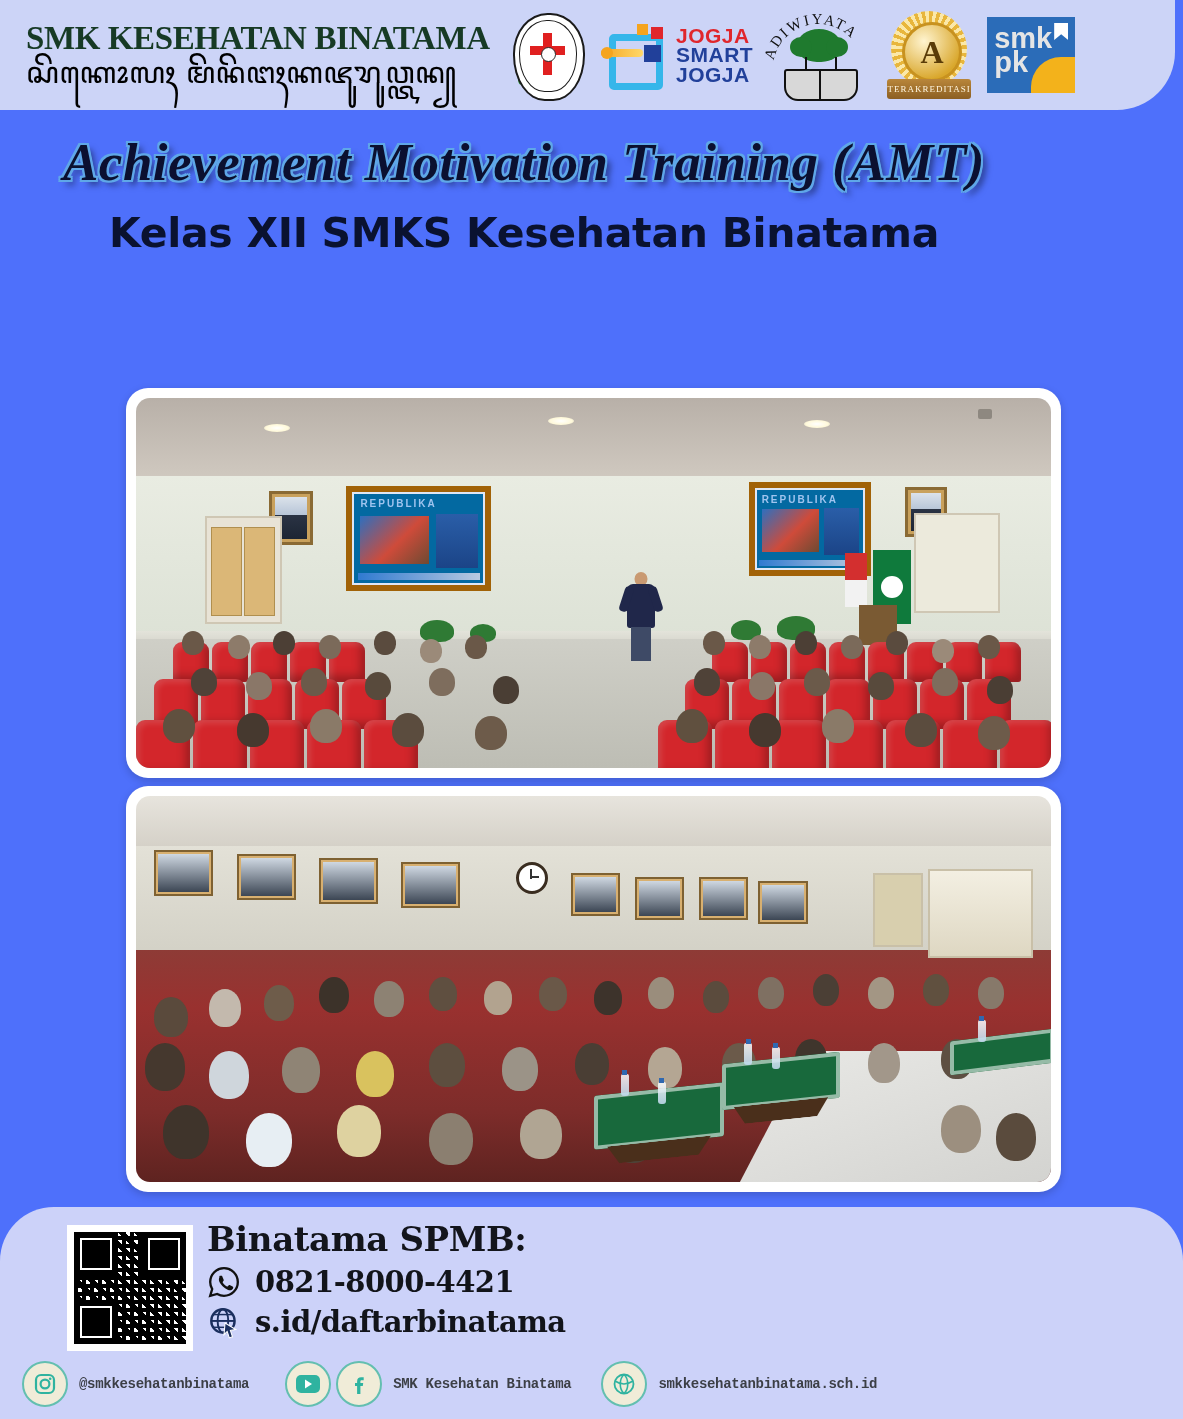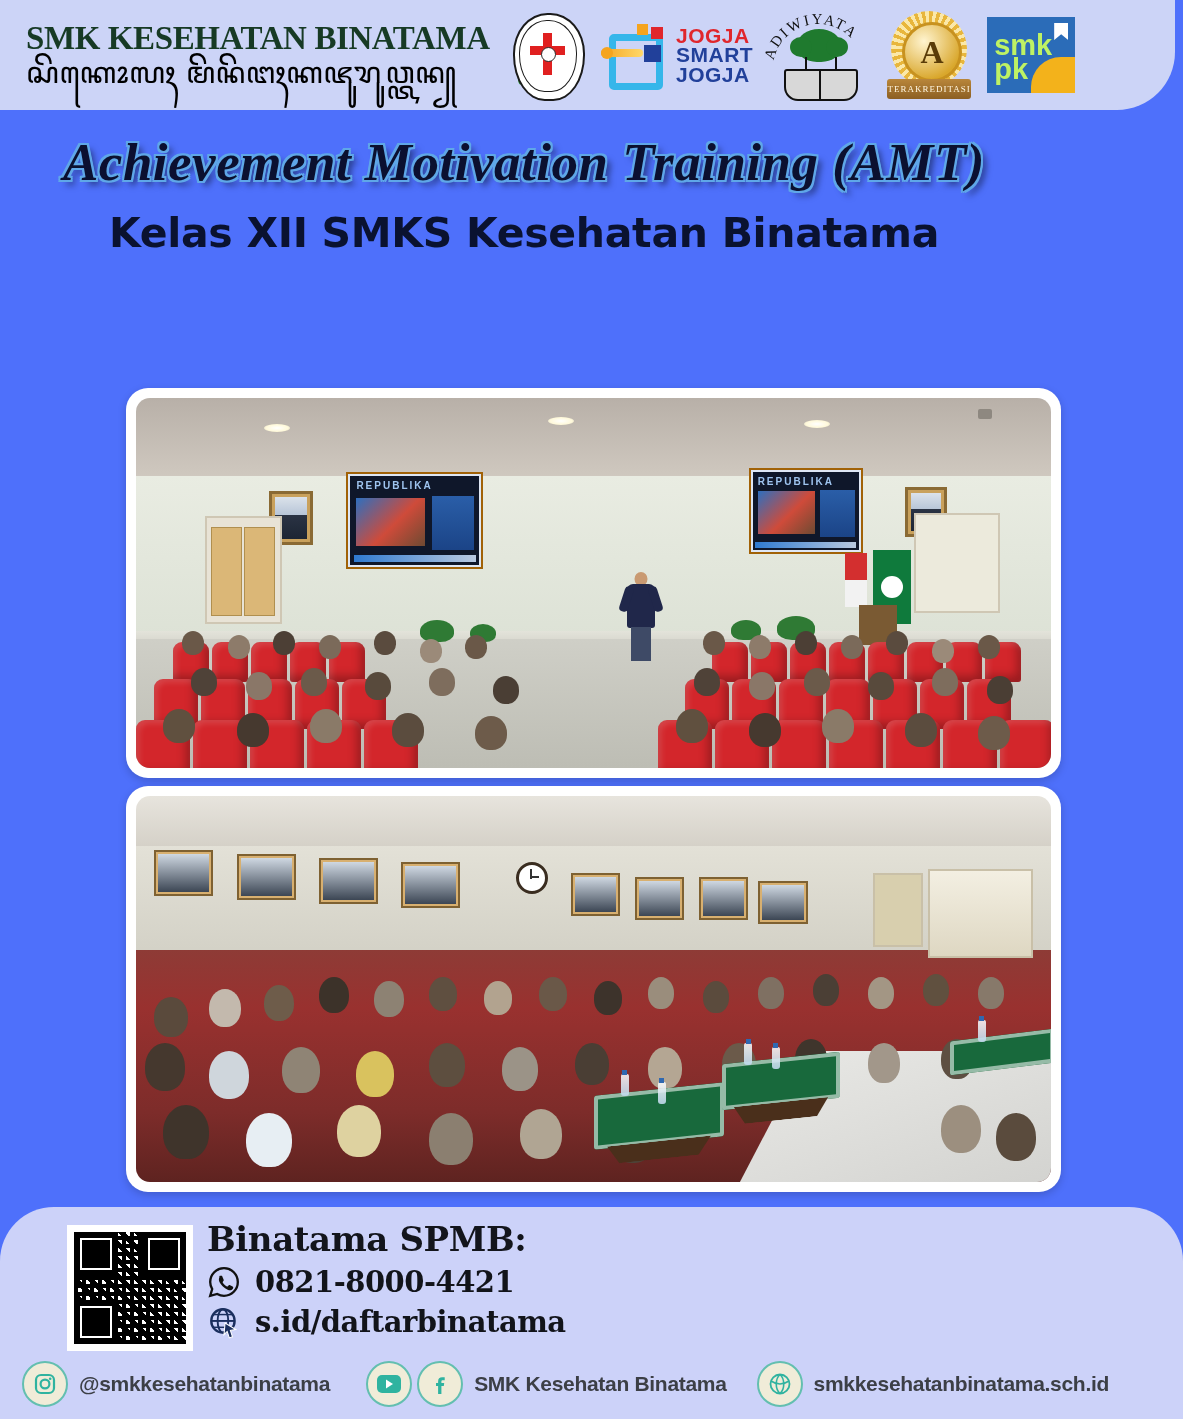--- a/index.html
+++ b/index.html
@@ -182,23 +182,22 @@
     font-family: "Liberation Serif", serif; font-size: 9px; color: #fff6e0; letter-spacing: 1px;
   }
 
   
   .logo-smkpk {
     position: relative; width: 88px; height: 76px; flex: 0 0 auto;
     background: #2b6cb8; overflow: hidden;
   }
   .logo-smkpk .txt {
     position: absolute; left: 7px; top: 9px;
-    color: #bef264; font-weight: bold; font-size: 29px; line-height: 0.84;
+    color: #e5e5e5; font-weight: bold; font-size: 29px; line-height: 0.84;
     z-index: 3;
-    margin-top: 7px;
   }
   .logo-smkpk .yell {
     position: absolute; right: -16px; bottom: -24px; width: 60px; height: 60px;
     background: #f3b21b; border-radius: 50% 0 0 0;
     z-index: 1;
   }
   .logo-smkpk .flag {
     position: absolute; right: 7px; top: 6px; width: 14px; height: 17px;
     background: #fff; clip-path: polygon(0 0, 100% 0, 100% 100%, 50% 66%, 0 100%);
     z-index: 3;
@@ -250,22 +249,23 @@
     background: linear-gradient(180deg,#b8b0a8,#cfc8bf); }
   .p1-wall { position:absolute; left:0; top:21%; width:100%; height:44%;
     background: linear-gradient(180deg,#e9ece2,#dde2d6); }
   .p1-floor { position:absolute; left:0; top:65%; width:100%; height:35%;
     background: linear-gradient(180deg,#cfcfc7,#bdbdb4); }
   .p1-stage { position:absolute; left:0; top:63%; width:100%; height:6%;
     background: linear-gradient(180deg,#e3e3da,#cccbc2); }
   .dlight { position:absolute; width:26px; height:8px; border-radius:50%;
     background: radial-gradient(ellipse,#ffffff,#fff9da 60%,rgba(255,255,255,0)); }
   .p1-screen {
-    position:absolute; background:#0f172a; border:2px solid #a16207;
+    position:absolute; background:#0369a1; border:6px solid #a16207;
     box-shadow: inset 0 0 0 2px #dfe7f5;
+    margin-top: 14px;
   }
   .p1-screen .hdr { position:absolute; left:6%; top:7%; width:70%; height:13%;
     color:#9fc4ef; font-weight:bold; font-size:10px; letter-spacing:2px; }
   .p1-screen .pic { position:absolute; left:6%; top:26%; width:52%; height:52%;
     background: linear-gradient(135deg,#2e6fbf,#cf4b3a 55%,#6e4a32); }
   .p1-screen .col { position:absolute; right:5%; top:24%; width:32%; height:58%;
     background: linear-gradient(180deg,#2a5ea8,#1b4487); }
   .p1-screen .bar { position:absolute; left:4%; bottom:5%; width:92%; height:7%;
     background: linear-gradient(90deg,#2f7ad0,#b9c9e0); }
   .p1-portrait {
@@ -378,21 +378,21 @@
     font-family: "DejaVu Sans", sans-serif; font-size: 27px; color: #111;
     line-height: 1.0; margin-top: 2px; white-space: nowrap;
   }
 
   .social-bar {
     position: absolute; left: 0; bottom: 0; width: 100%; height: 70px;
     display: flex; align-items: center; padding-left: 22px; box-sizing: border-box;
   }
   .soc-item { display: flex; align-items: center; gap: 11px; }
   .soc-item .txt {
-    font-family: Liberation Sans, sans-serif; font-weight: bold; font-size: 21px;
+    font-family: Liberation Mono, monospace; font-weight: bold; font-size: 14px;
     color: #3c3f46; letter-spacing: -0.3px; text-align: center;
   }
   .circ {
     width: 42px; height: 42px; border-radius: 50%;
     background: #f0ecd8; border: 2px solid #63bfb0;
     display: flex; align-items: center; justify-content: center;
     flex: 0 0 auto;
   }
   .sp1 { width: 36px; } .sp2 { width: 30px; }
 </style>

